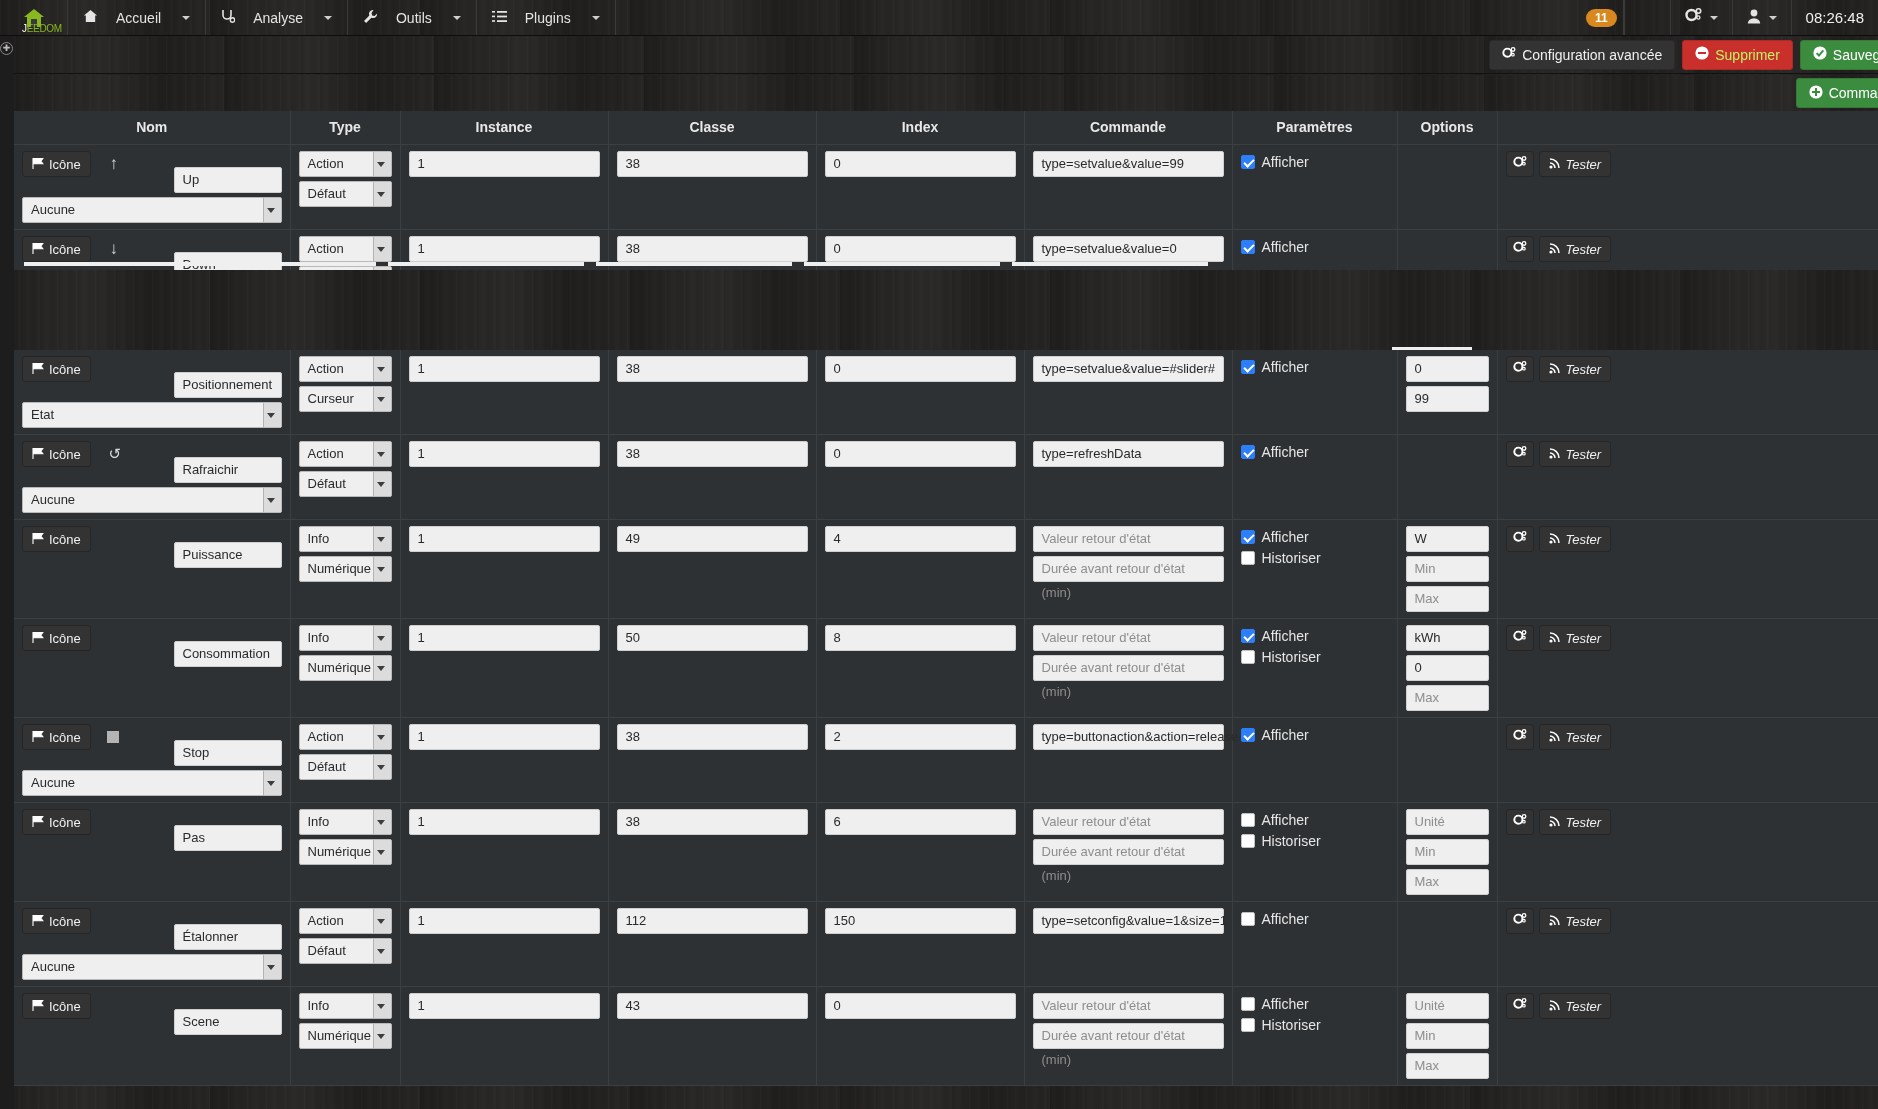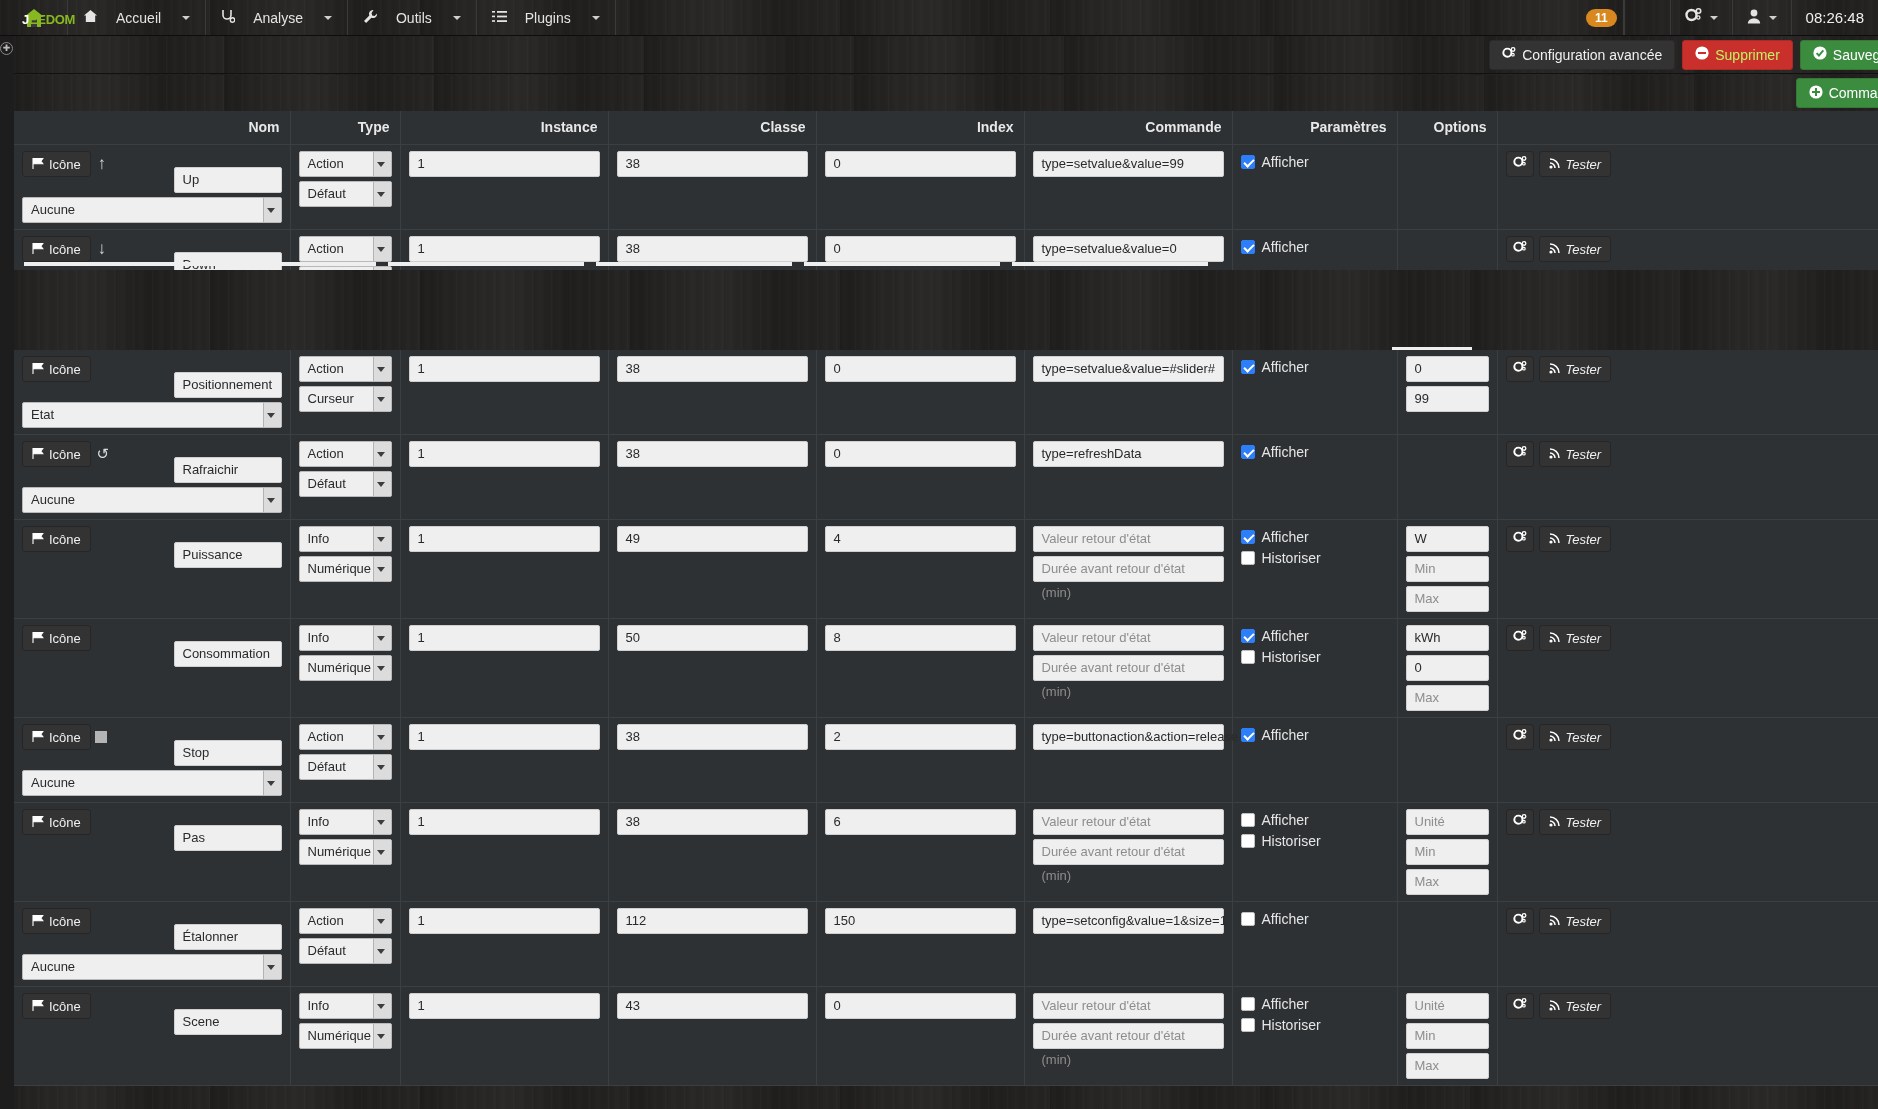--- a/index.html
+++ b/index.html
@@ -42,22 +42,22 @@
     display: flex; align-items: stretch;
     z-index: 40;
   }
   .brand {
     width: 68px; display: flex; align-items: center; justify-content: center;
     border-right: 1px solid #3a3a3a;
     position: relative;
   }
   .brand .logo-house { position: relative; width: 22px; height: 20px; }
   .brand .logo-text {
-    font-size: 13px; font-weight: bold; letter-spacing: -0.3px;
-    position: absolute; left: 22px; bottom: 8px; color: #fff;
+    font-size: 10px; font-weight: normal; letter-spacing: -0.3px;
+    position: absolute; left: 22px; bottom: 1px; color: #fff;
   }
   .brand .logo-text i { font-style: normal; color: #87b820; }
   .navitem {
     display: flex; align-items: center; gap: 18px;
     padding: 0 15px;
     border-right: 1px solid #3a3a3a;
     color: #e4e4e4; font-size: 14px; cursor: pointer;
     white-space: nowrap;
   }
   .caret {
@@ -114,21 +114,21 @@
     display: inline-flex; align-items: center; gap: 6px;
     height: 30px; padding: 0 12px; border-radius: 3px;
     font-size: 14px; cursor: pointer; border: 1px solid rgba(0,0,0,0.35);
     white-space: nowrap;
   }
   .btn-dark { background: #333333; color: #f0f0f0; border-color: #2a2a2a; }
   .btn-danger { background: #c9302c; color: #bef264; border-color: #ac2925; }
   .btn-success { background: #3c8c40; color: #fff; border-color: #357935; }
   table.cmds { width: 1864px; border-collapse: collapse; table-layout: fixed; }
   table.cmds th {
-    text-align: right; font-size: 14px; font-weight: bold; color: #e8e8e8;
+    text-align: center; font-size: 14px; font-weight: bold; color: #e8e8e8;
     padding: 8px 10px 9px 10px;
     border-right: 1px solid #3b3f41;
     background: #2e3133;
     border-bottom: 1px solid #3b3f41;
   }
   table.cmds td {
     vertical-align: top;
     padding: 6px 8px;
     border-right: 1px solid #3b3f41;
     border-bottom: 1px solid #3b3f41;
@@ -167,21 +167,21 @@
     border-left: 4px solid transparent; border-right: 4px solid transparent;
     border-top: 5px solid #3d3d3d;
   }
   .sel::before {
     content: ""; position: absolute; right: 0px; top: 0px; bottom: 0px;
     width: 17px; background: #dcdcdc; border-left: 1px solid #b3b3b3;
   }
   .sel > span { position: relative; z-index: 2; }
   .sel + .sel, .sel + .inp, .inp + .sel { margin-top: 4px; }
 
-  .namecell { display: flex; align-items: flex-start; gap: 4px; }
+  .namecell { display: flex; align-items: flex-start; gap: 16px; }
   .btn-icone {
     display: inline-flex; align-items: center; gap: 5px;
     background: #333; color: #f0f0f0; border: 1px solid #262626;
     border-radius: 3px; height: 26px; padding: 0 9px;
     font-size: 13px; cursor: pointer; white-space: nowrap;
   }
   .glyph-arrow { font-size: 17px; color: #d8d8d8; line-height: 26px; width: 14px; text-align: center; }
   .glyph-refresh { font-size: 15px; color: #d8d8d8; line-height: 26px; width: 16px; text-align: center; }
   .glyph-square {
     width: 12px; height: 12px; background: #b4b4b4; display: inline-block;

